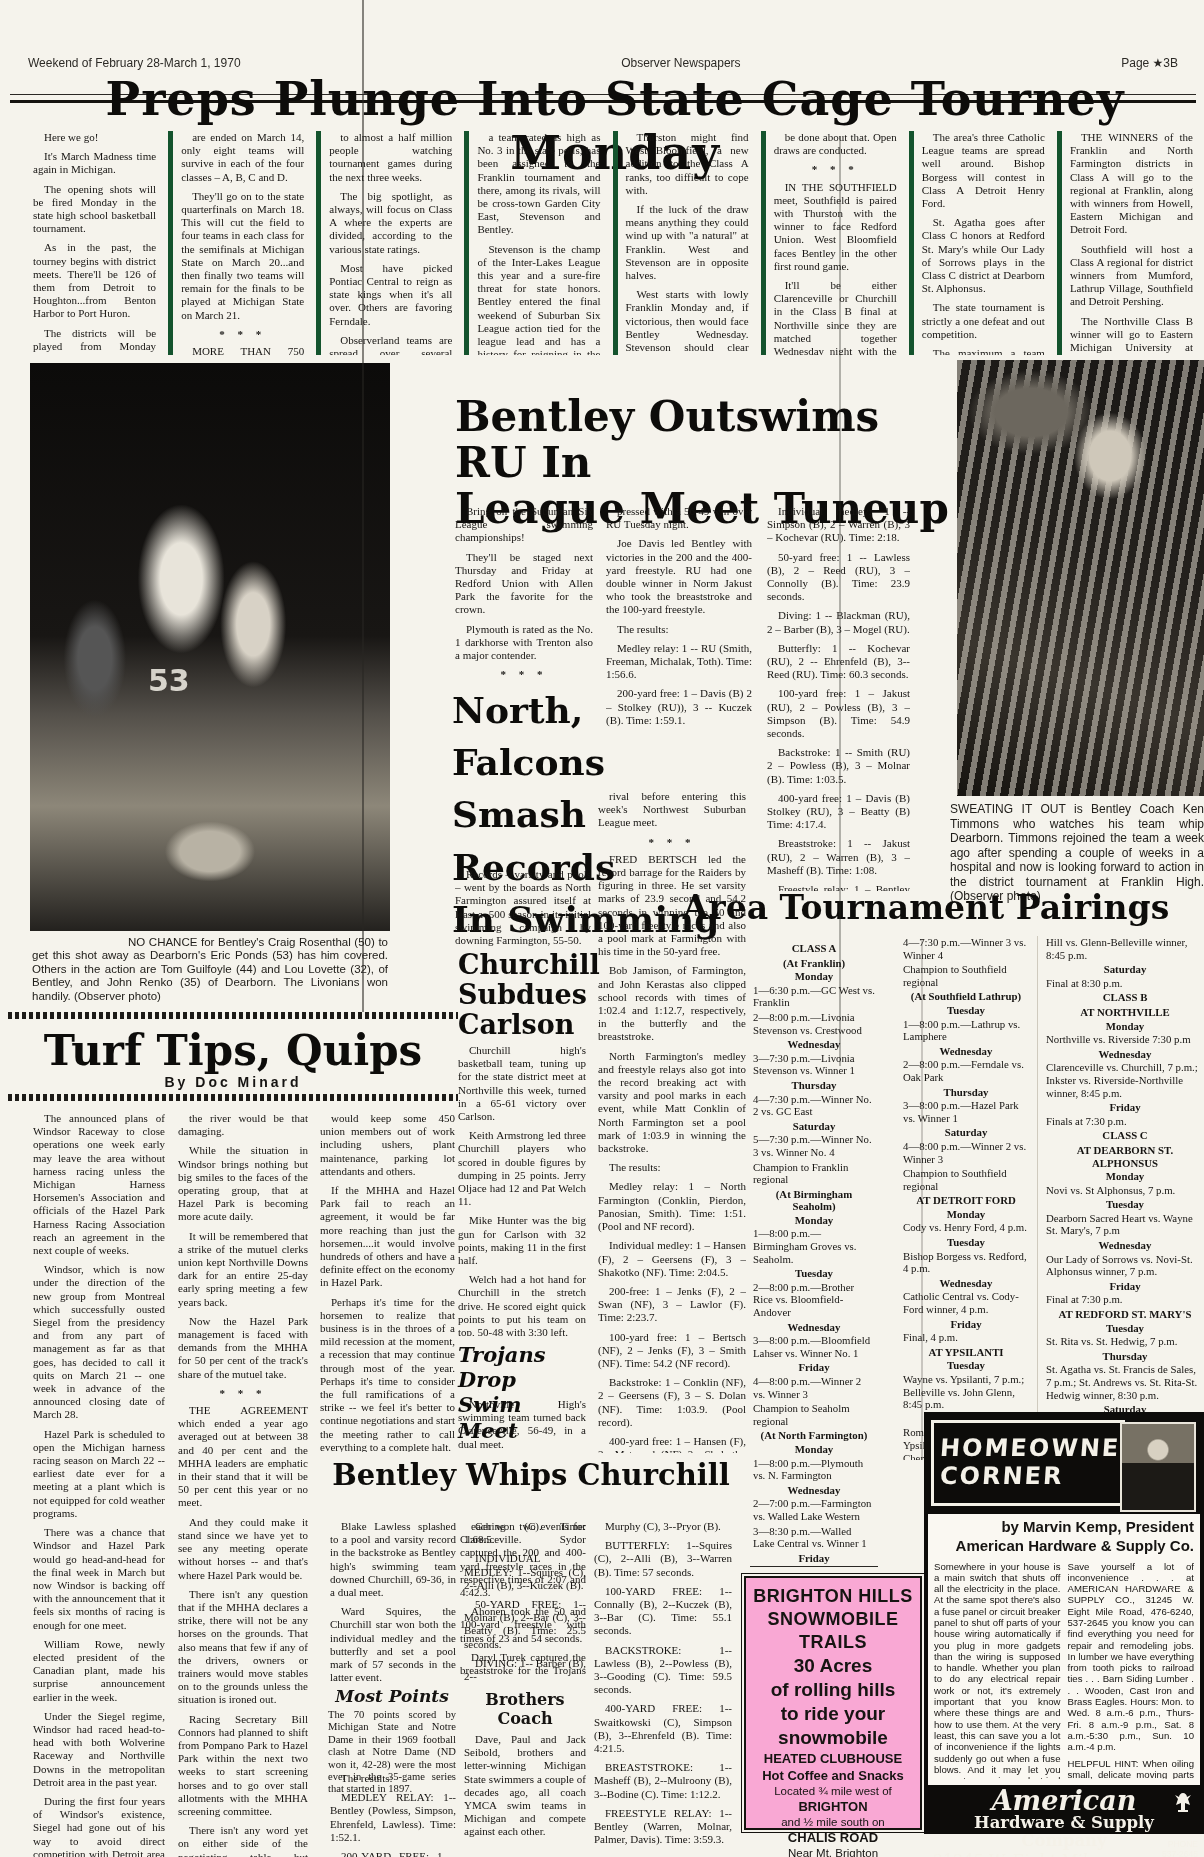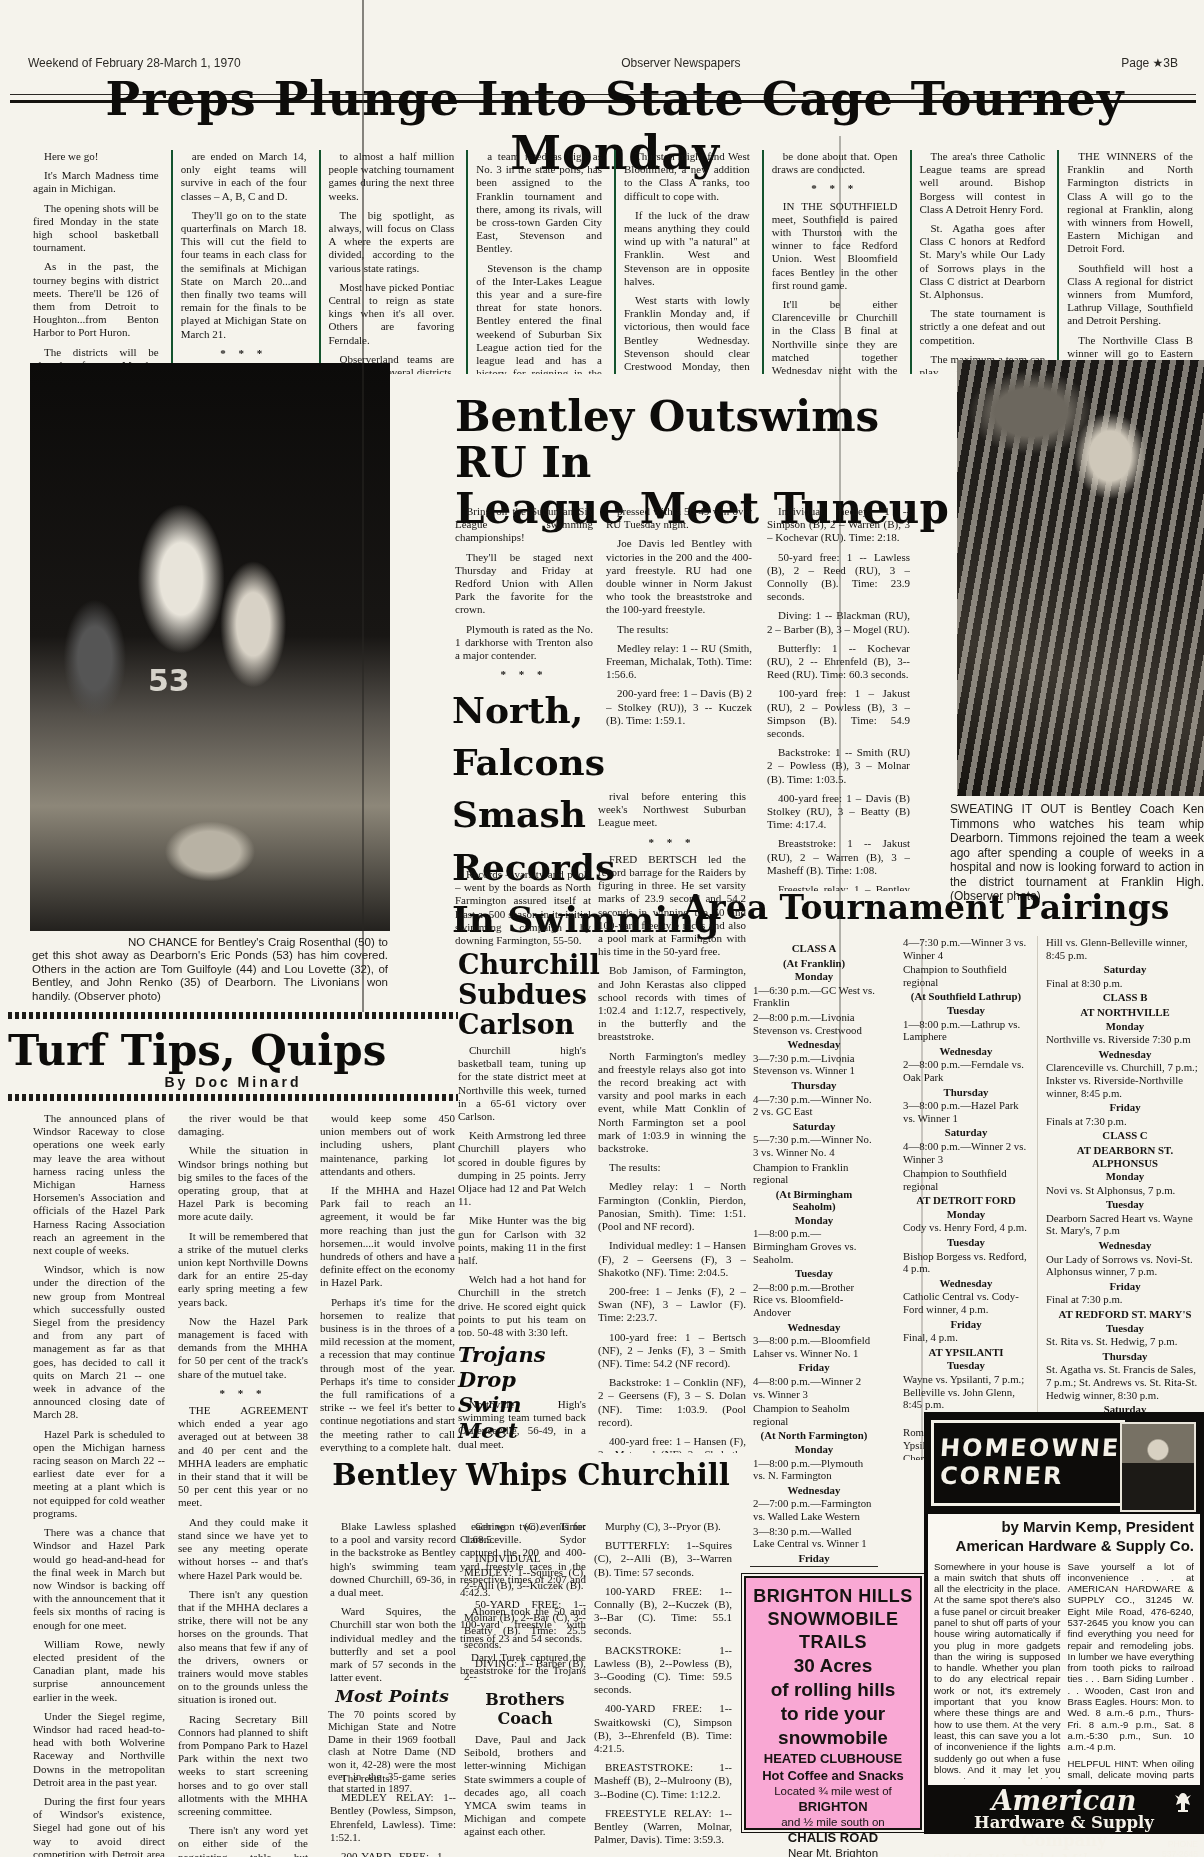--- a/index.html
+++ b/index.html
@@ -10,23 +10,23 @@
   .ncol p{margin:0 0 6px;text-indent:11px;}
   .ncol p.stars{text-align:center;text-indent:0;letter-spacing:5px;margin:1px 0 4px;font-weight:bold;}
   .abs{position:absolute;}
   .headline{font-family:"DejaVu Serif",serif;font-weight:bold;color:#0d0c0a;}
   
   .masthead{position:absolute;left:28px;top:56px;width:1150px;display:flex;justify-content:space-between;
             font-family:"Liberation Sans",sans-serif;font-size:12px;color:#2c2a26;}
   .toprule{position:absolute;left:10px;top:94px;width:1186px;height:5px;border-top:1px solid #2a2824;border-bottom:3px solid #15130f;}
   .lead-head{position:absolute;left:60px;top:72px;width:1110px;text-align:center;font-size:46px;letter-spacing:1px;}
   
-  .leadcols{position:absolute;left:33px;top:150px;width:1160px;height:224px;display:flex;gap:4px;}
+  .leadcols{position:absolute;left:33px;top:131px;width:1160px;height:224px;display:flex;gap:4px;}
   .leadcols .ncol{flex:1;height:224px;}
-  .leadcols .ncol + .ncol{border-left:2px solid #14532d;padding-left:8px;margin-left:8px;}
+  .leadcols .ncol + .ncol{border-left:5px solid #14532d;padding-left:8px;margin-left:8px;}
   
   .photo{position:absolute;overflow:hidden;}
   .photo-left{left:30px;top:363px;width:360px;height:568px;
     background:
       radial-gradient(ellipse 70px 120px at 42% 38%,#e8e4da 0 30%,rgba(0,0,0,0) 62%),
       radial-gradient(ellipse 55px 105px at 62% 46%,#d8d2c6 0 30%,rgba(0,0,0,0) 60%),
       radial-gradient(ellipse 48px 90px at 18% 52%,#555 0 35%,rgba(0,0,0,0) 65%),
       radial-gradient(ellipse 60px 40px at 50% 86%,#b8b2a4 0 50%,rgba(0,0,0,0) 75%),
       linear-gradient(180deg,#0c0b0a 0%,#181614 48%,#54504a 62%,#8d8779 78%,#23211e 100%);}
   .jersey{position:absolute;left:118px;top:300px;color:#f2efe6;font-family:"DejaVu Sans",sans-serif;
@@ -55,21 +55,21 @@
   .pcol p{margin:0 0 2px;text-indent:0;}
   .pcol p.phd{font-weight:bold;text-align:center;margin:2px 0 1px;}
   .pcol p.pday{font-weight:bold;text-align:center;margin:1px 0;}
   .pcol1{left:753px;top:940px;width:122px;height:624px;}
   .pcol2{left:903px;top:936px;width:126px;height:524px;}
   .pcol3{left:1037px;top:936px;width:158px;height:500px;border-left:1px solid #cfcabe;padding-left:8px;}
   .prule{position:absolute;left:750px;top:1566px;width:128px;border-top:1.5px solid #2a2824;}
   
   .chain{position:absolute;left:8px;width:450px;height:7px;
     background:repeating-linear-gradient(90deg,#1d1b18 0 4px,#f5f3ec 4px 7px),linear-gradient(#8a857a,#8a857a);}
-  .turfhead{position:absolute;left:8px;top:1026px;width:450px;text-align:left;font-size:42px;}
+  .turfhead{position:absolute;left:8px;top:1026px;width:450px;text-align:center;font-size:42px;}
   .turfby{position:absolute;left:8px;top:1074px;width:450px;text-align:center;
           font-family:"Liberation Sans",sans-serif;font-weight:bold;font-size:14px;letter-spacing:3px;}
   .tcol1{left:33px;top:1112px;width:132px;height:745px;}
   .tcol2{left:178px;top:1112px;width:130px;height:745px;}
   .tcol3{left:320px;top:1112px;width:135px;height:340px;}
   
   .chall-head{position:absolute;left:458px;top:950px;width:130px;font-size:27px;line-height:1.12;}
   .chall-body{left:458px;top:1044px;width:128px;height:292px;}
   .troj-head{position:absolute;left:458px;top:1342px;width:130px;font-size:21px;line-height:1.2;font-style:italic;}
   .troj-body{left:458px;top:1398px;width:128px;height:60px;}

